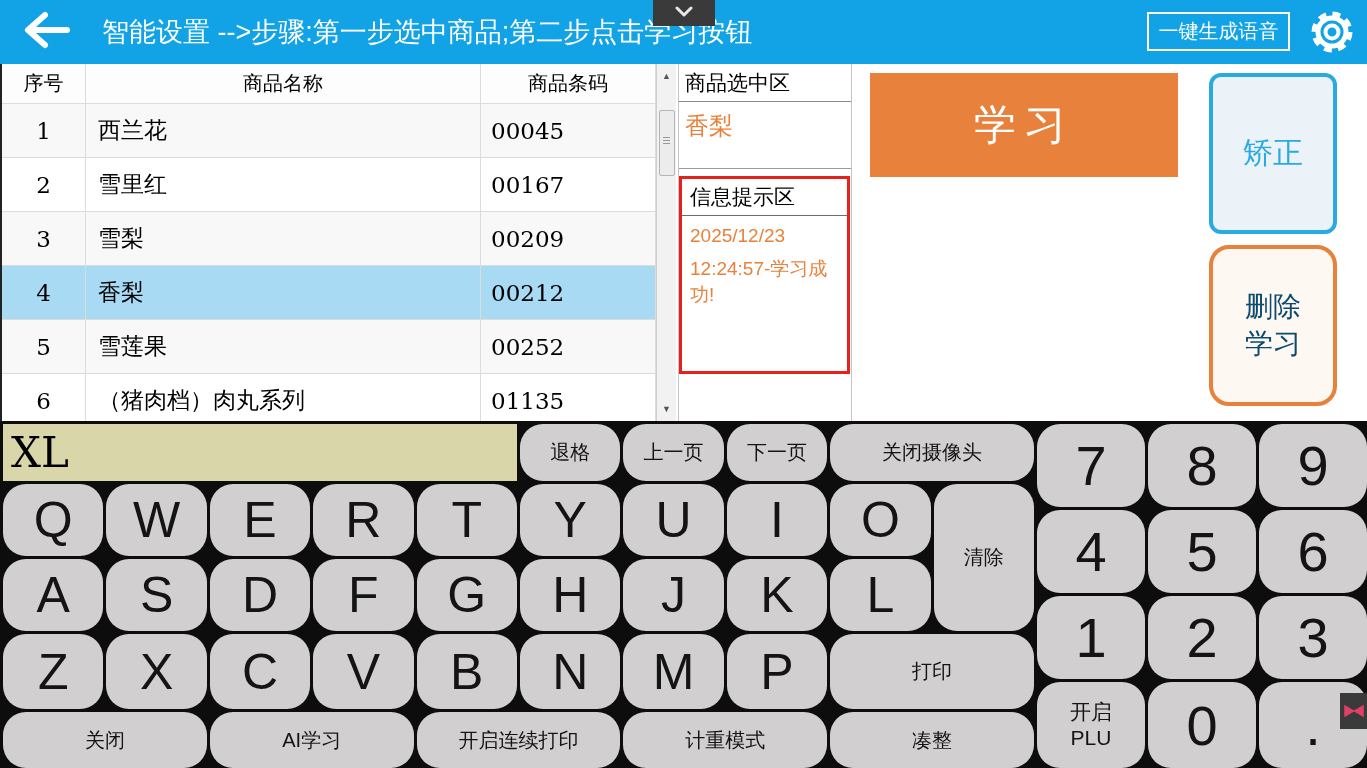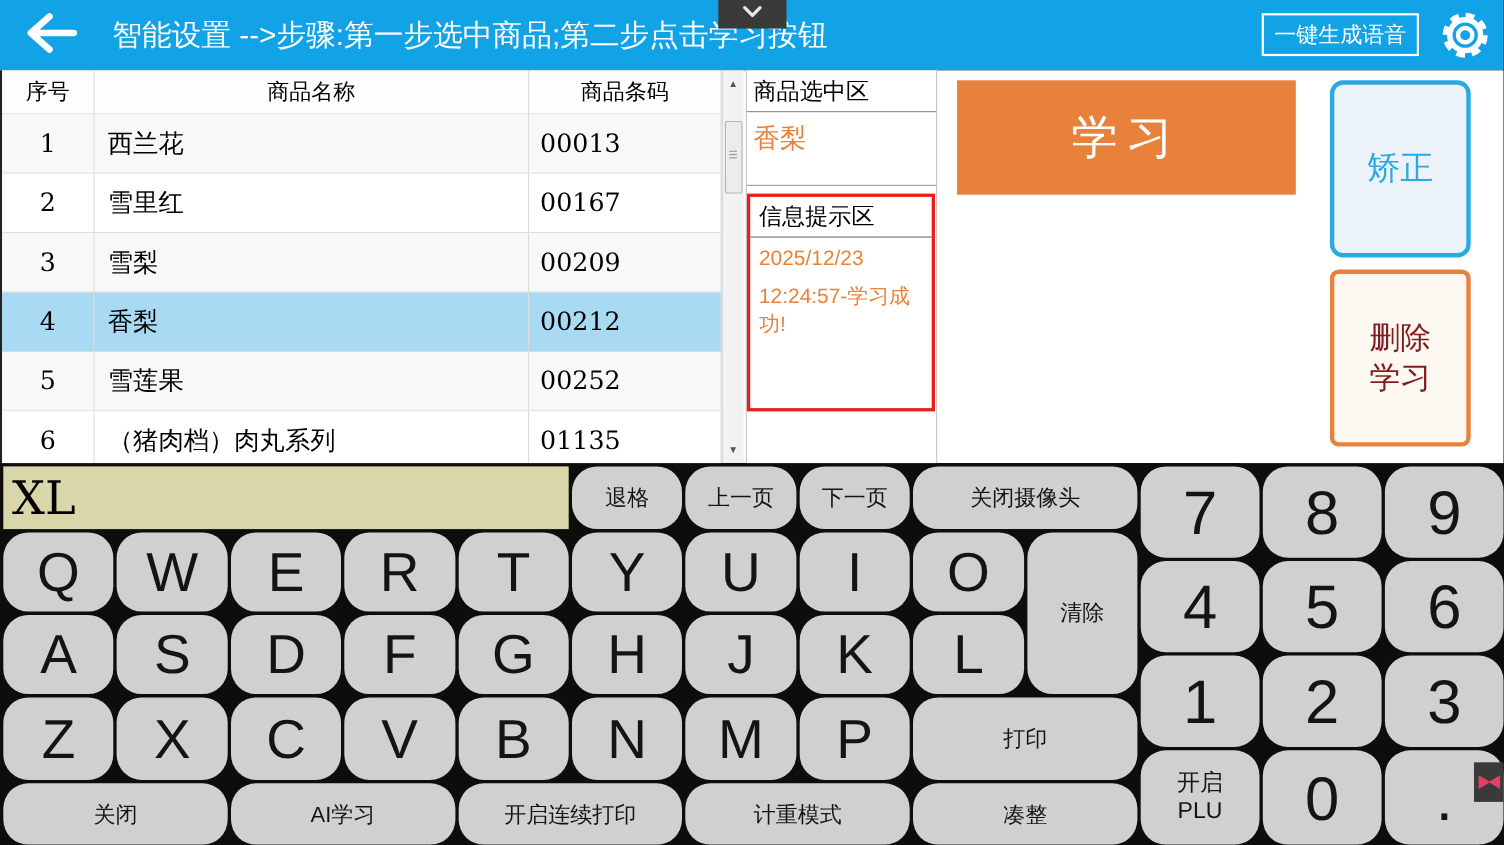--- a/index.html
+++ b/index.html
@@ -62,21 +62,21 @@
   .info-line{padding:9px 0 0 8px;color:#E8823B;font-size:19px;}
 
   .btn-learn{position:absolute;left:868px;top:9px;width:308px;height:104px;background:#E8813B;
              color:#fff;font-size:42px;letter-spacing:8px;display:flex;align-items:center;
              justify-content:center;border:none;font-family:inherit;cursor:pointer;}
   .btn-correct{position:absolute;left:1207px;top:9px;width:128px;height:161px;
                border:4px solid #2BA9E2;border-radius:12px;background:#EBF3F8;color:#2BA9E2;
                font-size:30px;display:flex;align-items:center;justify-content:center;
                box-sizing:border-box;font-family:inherit;cursor:pointer;}
   .btn-delete{position:absolute;left:1207px;top:181px;width:128px;height:161px;
-              border:4px solid #E8813B;border-radius:8px;background:#FDF8F2;color:#7f1d1d;
+              border:4px solid #E8813B;border-radius:20px;background:#FDF8F2;color:#0c4a6e;
               font-size:28px;display:flex;flex-direction:column;align-items:center;
               justify-content:center;line-height:1.3;box-sizing:border-box;
               font-family:inherit;cursor:pointer;}
 
   
   .kb{position:absolute;top:421px;left:0;width:1127px;height:347px;background:#0d0d0d;}
   .kb-left{position:absolute;left:0;top:0;width:1034px;height:347px;display:grid;
            grid-template-columns:repeat(10,1fr);grid-template-rows:57px 72px 72px 75px 56px;
            gap:3px;padding:3px 0 0 3px;box-sizing:border-box;}
   .numpad{position:absolute;left:1034px;top:0;width:333px;height:347px;display:grid;
@@ -130,21 +130,21 @@
 
     <div class="table">
       <div class="tr head">
         <div class="td">序号</div>
         <div class="td">商品名称</div>
         <div class="td">商品条码</div>
       </div>
       <div class="tr alt">
         <div class="td c">1</div>
         <div class="td name">西兰花</div>
-        <div class="td code">00013</div>
+        <div class="td code">00045</div>
       </div>
       <div class="tr">
         <div class="td c">2</div>
         <div class="td name">雪里红</div>
         <div class="td code">00167</div>
       </div>
       <div class="tr alt">
         <div class="td c">3</div>
         <div class="td name">雪梨</div>
         <div class="td code">00209</div>

